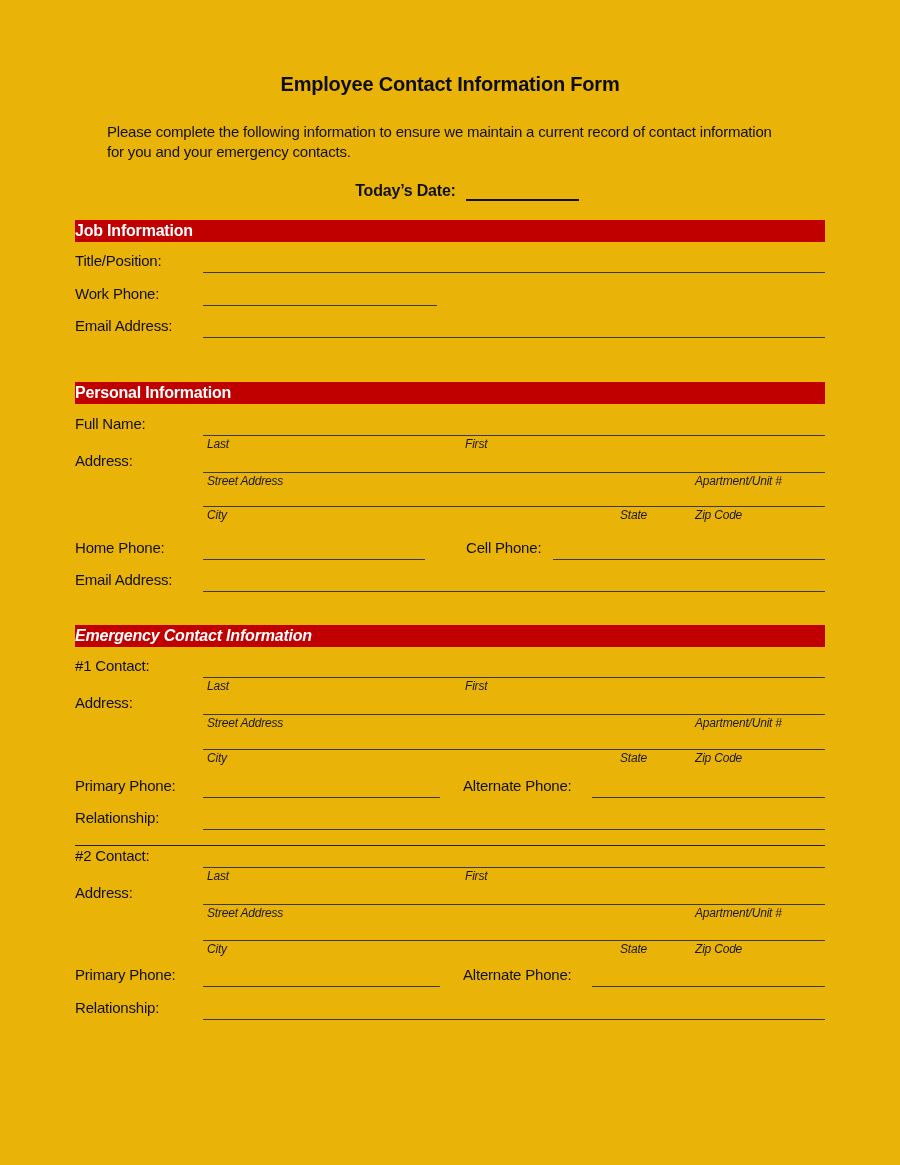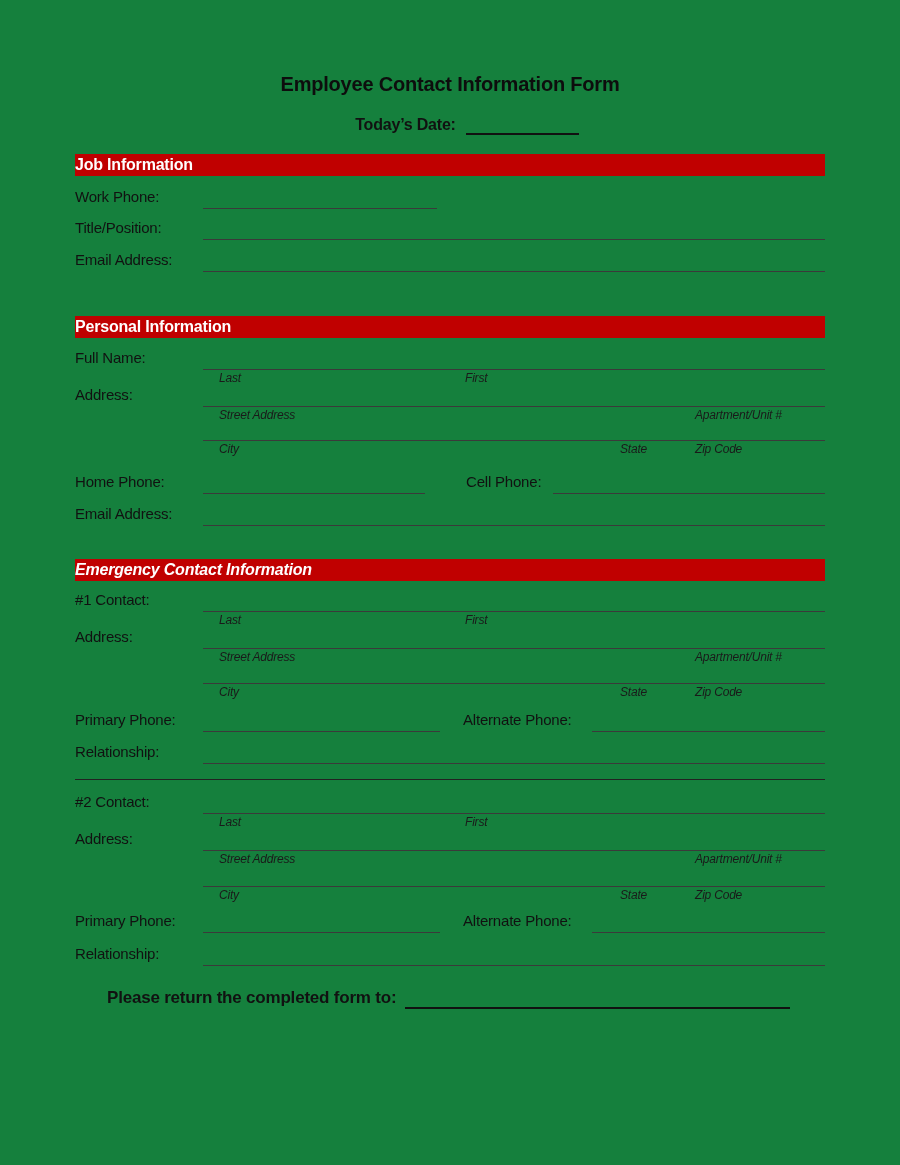--- a/index.html
+++ b/index.html
@@ -1,21 +1,21 @@
 <!DOCTYPE html>
 <html><head>
 <meta charset="utf-8">
 <style>
   * { margin:0; padding:0; box-sizing:border-box; }
   html,body { background:#ffffff; }
   .page {
     position:relative;
     width:900px; height:1165px;
     margin:0 auto;
-    background:#15803d;
+    background:#eab308;
     font-family:"Liberation Sans", sans-serif;
     color:#111111;
     letter-spacing:-0.2px;
     overflow:hidden;
   }
   .title {
     padding-top:72px;
     text-align:center;
     font-size:20px;
     line-height:24px;
@@ -78,27 +78,27 @@
   .lbl2.alt  { margin-left:23px; padding-right:20px; }
   .subs {
     position:relative;
     height:15px;
     margin-left:128px;
     font-size:12px;
     font-style:italic;
     color:#1a1a1a;
   }
   .subs span { position:absolute; top:1px; white-space:nowrap; }
-  .s-a { left:16px;text-align:right; }
+  .s-a { left:4px;text-align:right; }
   .s-b { left:262px; }
   .s-c { left:417px; }
   .s-d { left:492px; }
   .lineonly { border-bottom:1px solid #3a3a3a; margin-left:128px; }
   .mt9  { margin-top:9px; }  .mt10 { margin-top:10px; }
-  .mt11 { margin-top:11px; } .mt12 { margin-top:12px; }
+  .mt11 { margin-top:11px; } .mt12 { }
   .h19 { height:19px; } .h20 { height:20px; } .h21 { height:21px; }
   .divider { border-top:1px solid #222; margin-top:15px; }
   .footer {
     display:flex; align-items:flex-end;
     margin:20px 110px 0 107px;
     height:23px;
   }
   .footer .flbl {
     font-size:17px; font-weight:bold;
     line-height:20px; padding-bottom:1px; white-space:nowrap;
@@ -108,37 +108,38 @@
     border-bottom:2px solid #111; height:22px;
   }
 </style>
 </head>
 <body>
 
 <div class="page">
 
   <div class="title">Employee Contact Information Form</div>
 
+  <div class="intro">Please complete the following information to ensure we maintain a current record of contact information for you and your emergency contacts.</div>
 
   <div class="daterow">
     <span>Today’s Date:</span><span class="dateline"></span>
   </div>
 
   <div class="content">
 
     <div class="bar" style="margin-top: 16px; background-color: rgb(192, 0, 0); color: rgb(255, 255, 255);">Job Information</div>
 
+    <div class="frow mt9">
+      <span class="lbl">Title/Position:</span>
+      <span class="line grow"></span>
+    </div>
+
     <div class="frow mt11">
       <span class="lbl">Work Phone:</span>
       <span class="line wline"></span>
-    </div>
-
-    <div class="frow mt9">
-      <span class="lbl">Title/Position:</span>
-      <span class="line grow"></span>
     </div>
 
     <div class="frow mt10">
       <span class="lbl">Email Address:</span>
       <span class="line grow"></span>
     </div>
 
     <div class="bar personal" style="background-color: rgb(192, 0, 0); color: rgb(255, 255, 255);">Personal Information</div>
 
     <div class="frow mt10">
@@ -251,18 +252,14 @@
       <span class="line grow"></span>
     </div>
 
     <div class="frow mt11">
       <span class="lbl">Relationship:</span>
       <span class="line grow"></span>
     </div>
 
   </div>
 
-  <div class="footer">
-    <span class="flbl">Please return the completed form to:</span>
-    <span class="line"></span>
-  </div>
 
 </div>
 
 </body></html>

